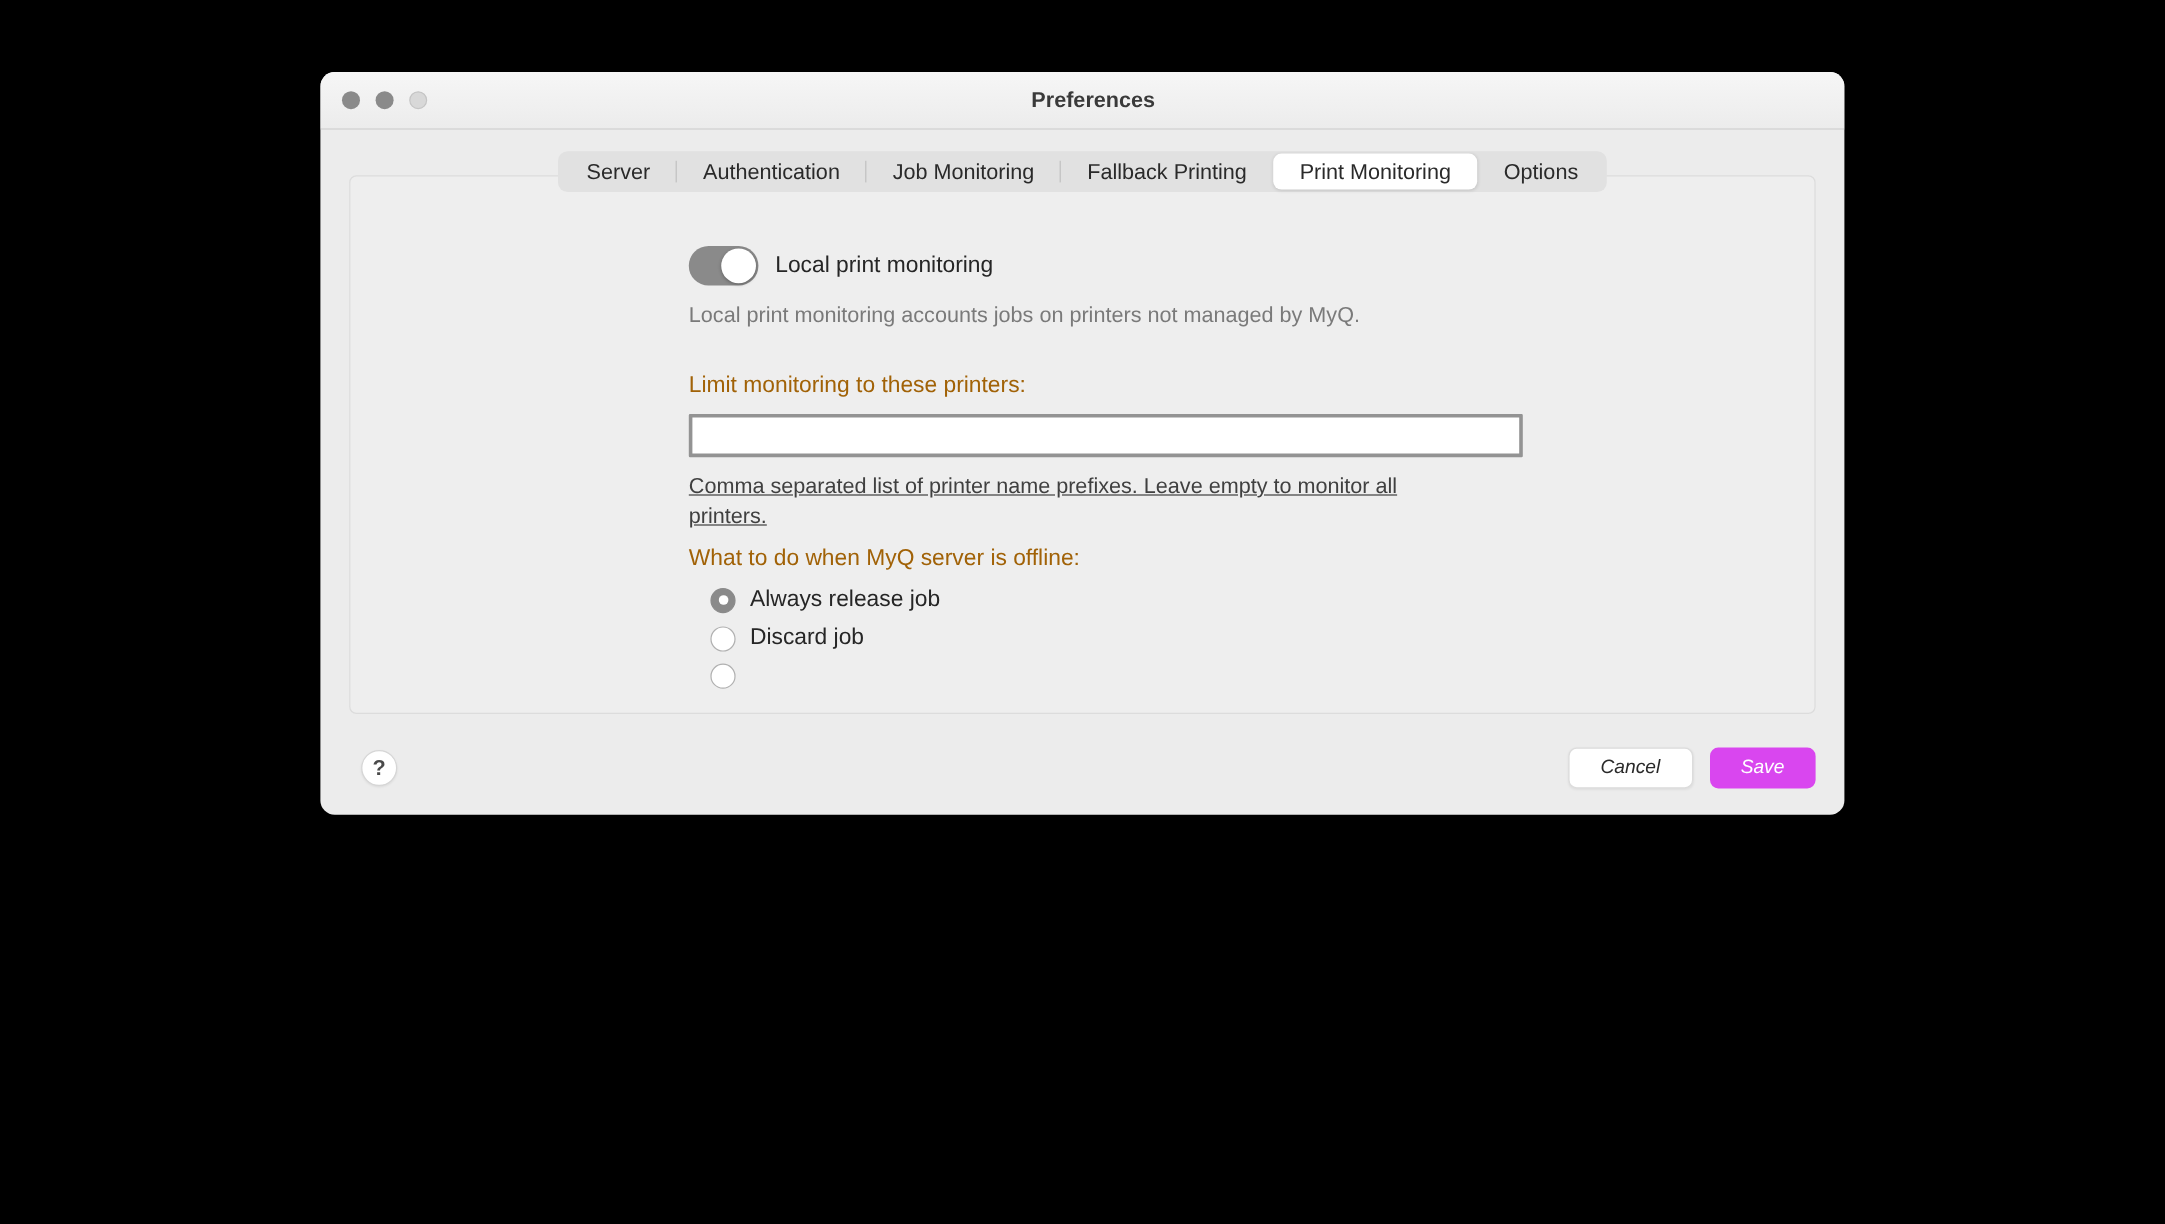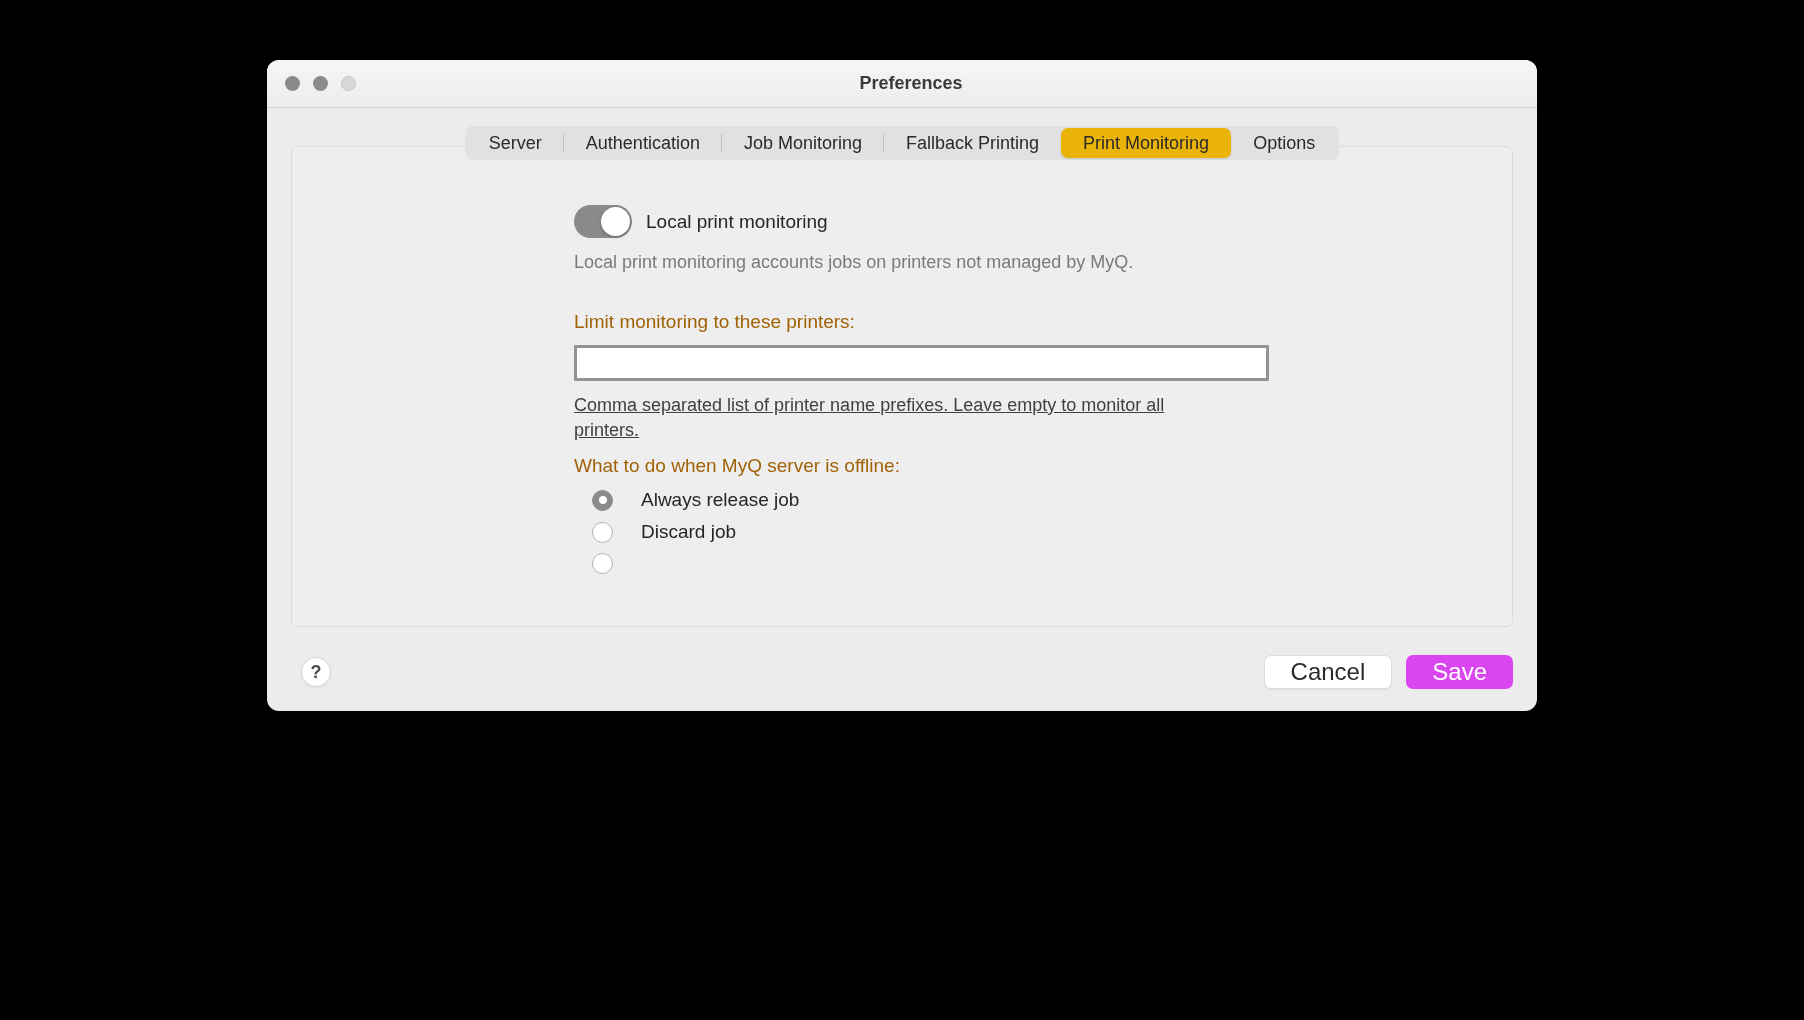--- a/index.html
+++ b/index.html
@@ -80,33 +80,33 @@
     .tab:not(:last-child)::after {
       content: "";
       position: absolute;
       right: 0;
       top: 6px;
       bottom: 6px;
       width: 1px;
       background: #c0c0c0;
     }
     .tab.active {
-      background: #eab308;
+      background: #ffffff;
       box-shadow: 0 1px 3px rgba(0,0,0,0.12);
     }
     .tab.active::after,
     .tab.active-prev::after {
       display: none;
     }
     .content-frame {
       margin: 18px 24px 18px 24px;
       background: #eeeeee;
       border: 1px solid #dcdcdc;
       border-radius: 6px;
-      padding: 50px 0 52px 0;
+      padding: 50px 0 20px 0;
       margin-top: -14px;
       padding-top: 58px;
     }
     .content-inner {
       max-width: 700px;
       margin-left: 282px;
     }
     .toggle-row {
       display: flex;
       align-items: center;
@@ -167,21 +167,21 @@
     .radio-group {
       display: flex;
       flex-direction: column;
       gap: 10px;
       margin-top: 12px;
       padding-left: 18px;
     }
     .radio-row {
       display: flex;
       align-items: center;
-      gap: 28px;
+      gap: 12px;
       cursor: pointer;
     }
     .radio {
       width: 21px;
       height: 21px;
       border-radius: 50%;
       border: 1px solid #b0b0b0;
       background: #fff;
       display: flex;
       align-items: center;
@@ -222,24 +222,25 @@
       font-weight: 600;
       color: #4a4a4a;
       cursor: pointer;
       margin-left: 10px;
     }
     .footer-spacer { flex: 1; }
     .btn {
       height: 34px;
       padding: 0 26px;
       border-radius: 7px;
-      font-size: 24px;
+      font-size: 16px;
       border: none;
       cursor: pointer;
       margin-left: 14px;
+      font-style: italic;
     }
     .btn-cancel {
       background: #fff;
       border: 1px solid #dcdcdc;
       color: #2a2a2a;
       box-shadow: 0 1px 2px rgba(0,0,0,0.06);
     }
     .btn-save {
       background: #d946ef;
       color: #fff;

